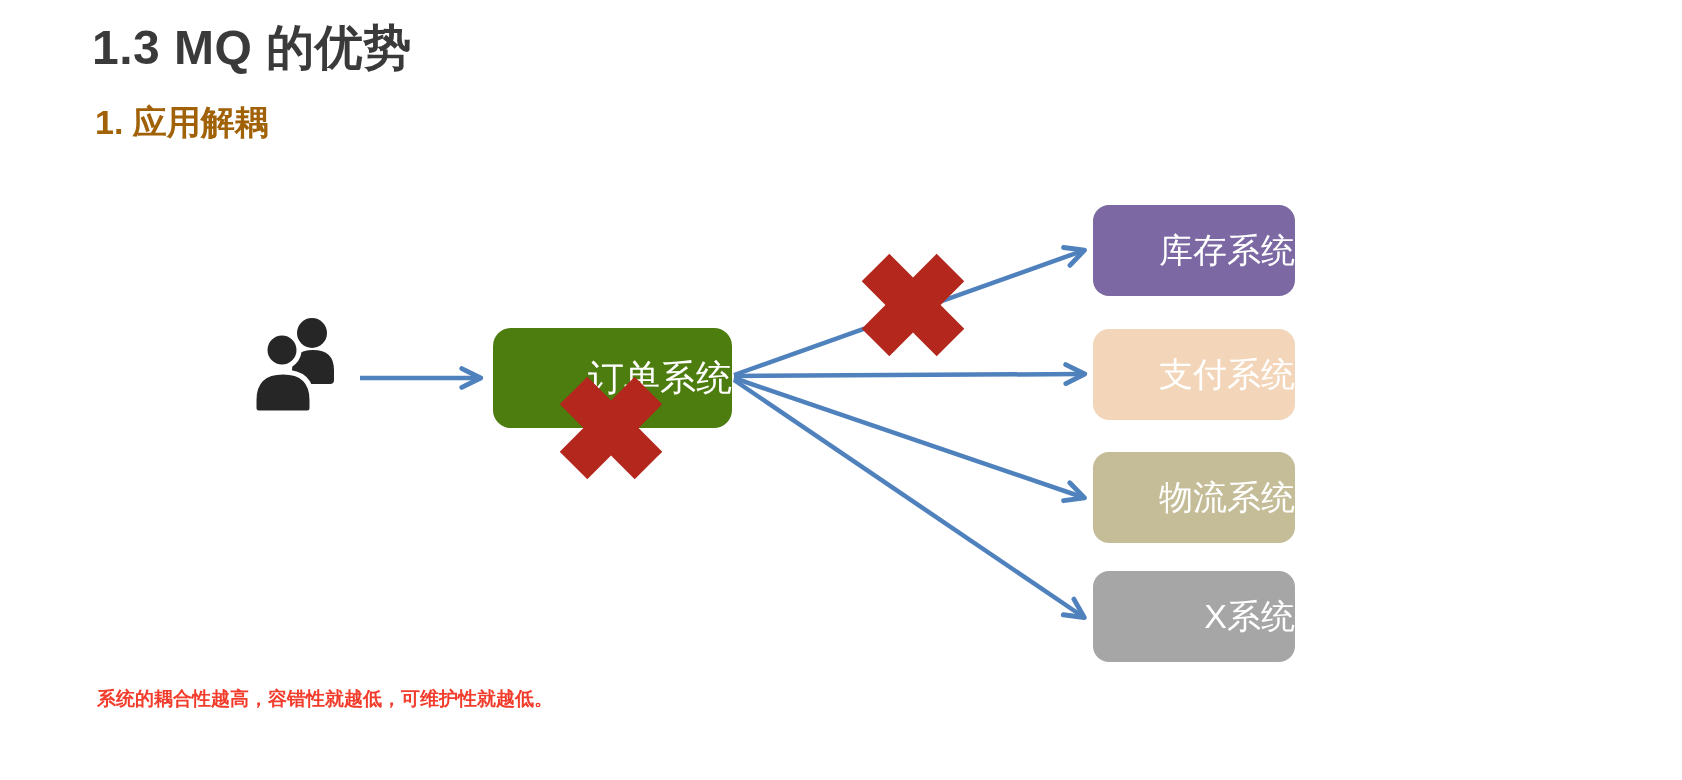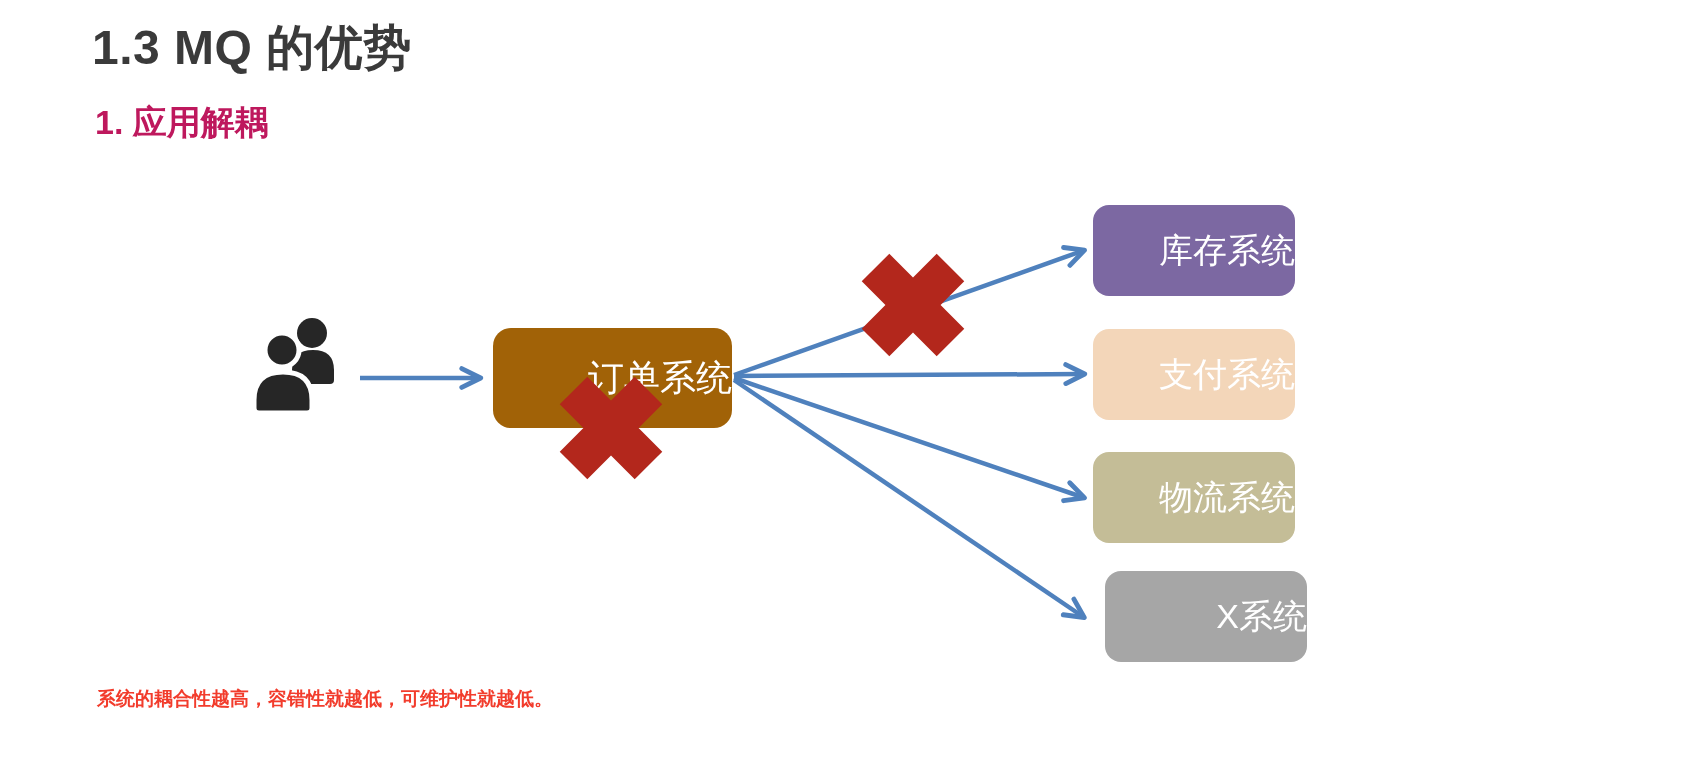--- a/index.html
+++ b/index.html
@@ -19,21 +19,21 @@
     font-weight: 700;
     color: #3a3a3a;
     letter-spacing: 0.5px;
   }
   .page-subtitle {
     position: absolute;
     left: 95px; top: 100px;
     margin: 0;
     font-size: 34px;
     font-weight: 700;
-    color: #be185d;
+    color: #a16207;
   }
   .users-icon-wrap {
     position: absolute;
     left: 248px; top: 312px;
     width: 104px; height: 104px;
     z-index: 2;
   }
   .arrow-layer {
     position: absolute;
     left: 0; top: 0;
@@ -107,34 +107,34 @@
         <path d="M 1 1.5 L 8 5 L 1 8.5" fill="none" stroke-width="1.8" stroke-linecap="round" stroke-linejoin="round" stroke="#4f81bd"></path>
       </marker>
     </defs>
     <line x1="360" y1="378" x2="478" y2="378" stroke-width="4.5" marker-end="url(#arrowhead)" stroke="#4f81bd"></line>
     <line x1="734" y1="375" x2="1082" y2="251" stroke-width="4.5" marker-end="url(#arrowhead)" stroke="#4f81bd"></line>
     <line x1="734" y1="376" x2="1082" y2="374" stroke-width="4.5" marker-end="url(#arrowhead)" stroke="#4f81bd"></line>
     <line x1="734" y1="378" x2="1082" y2="497" stroke-width="4.5" marker-end="url(#arrowhead)" stroke="#4f81bd"></line>
     <line x1="734" y1="380" x2="1082" y2="616" stroke-width="4.5" marker-end="url(#arrowhead)" stroke="#4f81bd"></line>
   </svg>
 
-  <div class="node node-source" style="background-color: #a16207; padding-left: 36px;">
+  <div class="node node-source" style="background-color: #4d7c0f; padding-left: 36px;">
     <span>订单系统</span>
   </div>
 
   <div class="node node-target node-target-0" style="background-color: rgb(124, 104, 162);">
     <span>库存系统</span>
   </div>
   <div class="node node-target node-target-2" style="background-color: rgb(196, 189, 151);">
     <span>物流系统</span>
   </div>
   <div class="node node-target node-target-1" style="background-color: rgb(243, 214, 185);">
     <span>支付系统</span>
   </div>
-  <div class="node node-target node-target-3" style="background-color: rgb(166, 166, 166); margin-left: 12px;">
+  <div class="node node-target node-target-3" style="background-color: rgb(166, 166, 166);">
     <span>X系统</span>
   </div>
 
   <div class="cross-wrap cross-1">
     <svg width="112" height="112" viewBox="0 0 112 112">
       <polygon points="36.5,3 75.5,3 75.5,36.5 109,36.5 109,75.5 75.5,75.5 75.5,109 36.5,109 36.5,75.5 3,75.5 3,36.5 36.5,36.5" transform="rotate(45 56 56)" fill="#b3271c"></polygon>
     </svg>
   </div>
   <div class="cross-wrap cross-2">
     <svg width="112" height="112" viewBox="0 0 112 112">

